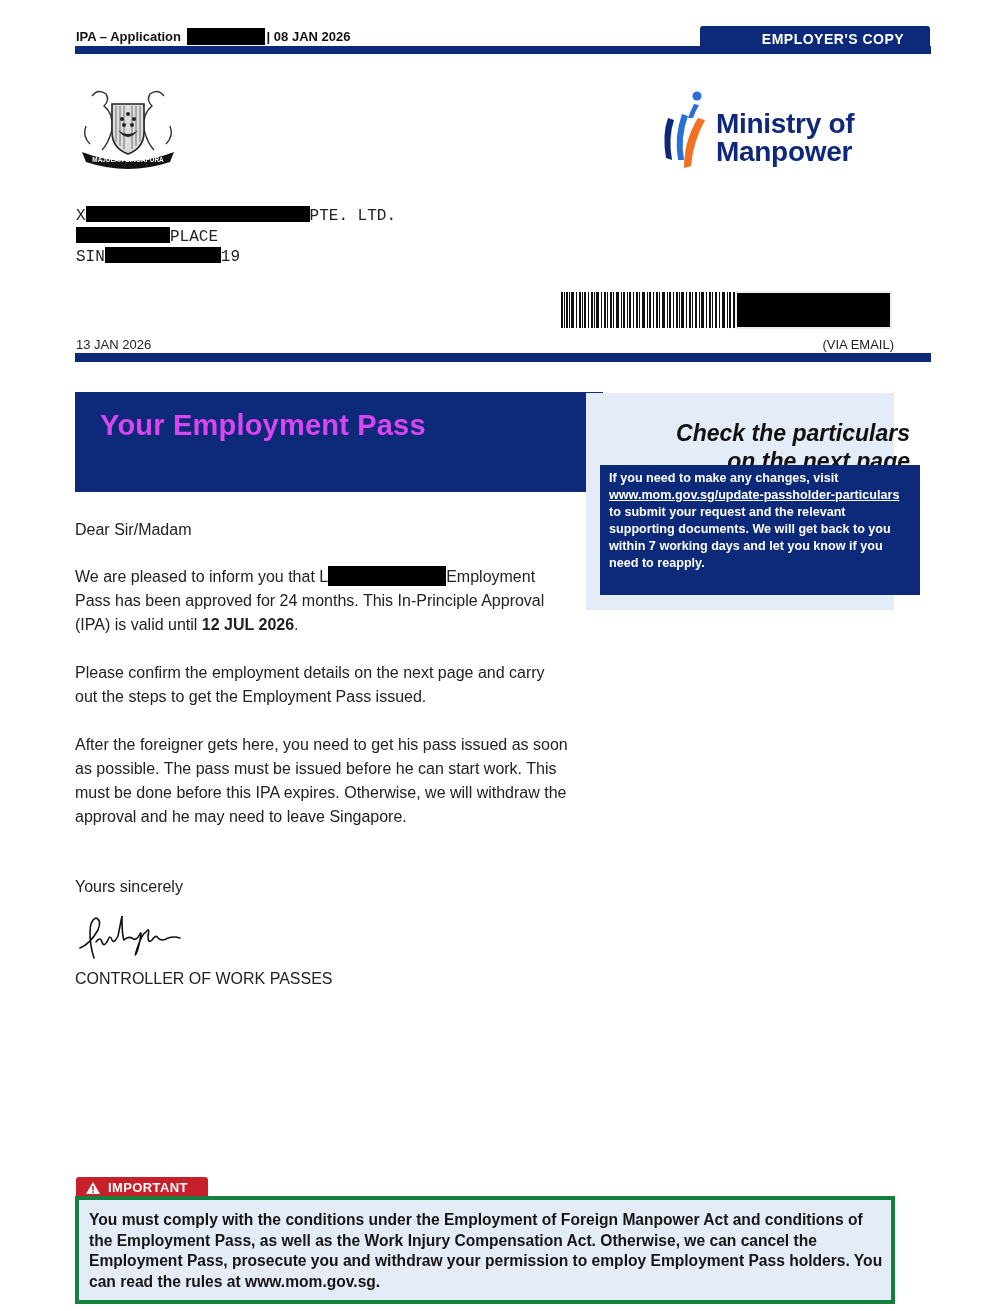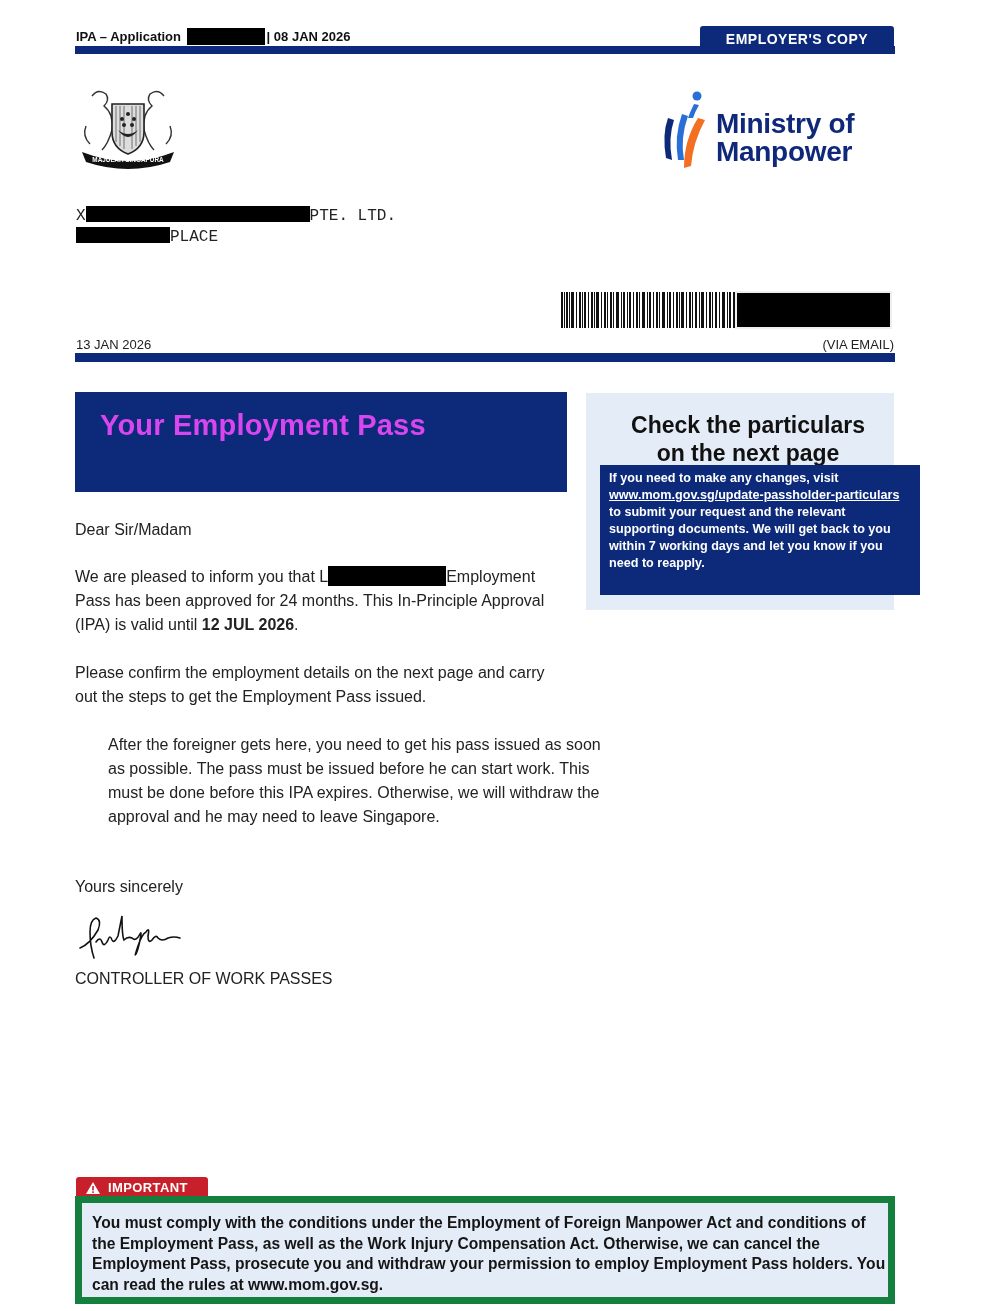--- a/index.html
+++ b/index.html
@@ -1,18 +1,18 @@
 <!DOCTYPE html>
 <html><head>
 <meta charset="utf-8">
 <style>
   html, body { margin: 0; padding: 0; background: #ffffff; }
   body { width: 998px; height: 1311px; position: relative; overflow: hidden; font-family: "Liberation Sans", sans-serif; color: #1a1a1a; }
   .abs { position: absolute; }
-  .navy { background: #0d2a7a; }
+  .navy { background: #0d2a7a; padding-left: 36px; }
   .redact { display: inline-block; background: #000; vertical-align: -2px; }
 
   
   .top-left { left: 76px; top: 28px; font-size: 13px; font-weight: bold; color: #111; white-space: nowrap; }
   .top-left .redact { width: 78px; height: 17px; margin: 0 2px; vertical-align: -4px; }
   .top-rule { left: 75px; top: 46px; width: 820px; height: 8px; }
   .copy-tab { left: 700px; top: 26px; width: 194px; height: 26px; border-radius: 3px 3px 0 0; color: #fff; font-weight: bold; font-size: 14px; letter-spacing: 0.5px; display:flex; align-items:center; justify-content:center; }
 
   
   .crest { left: 78px; top: 86px; width: 100px; height: 84px; }
@@ -29,40 +29,40 @@
   .date { left: 76px; top: 337px; font-size: 13px; color: #222; }
   .via { right: 104px; top: 337px; font-size: 13px; color: #222; }
   .mid-rule { left: 75px; top: 353px; width: 820px; height: 9px; }
 
   
   .headline { left: 75px; top: 392px; width: 492px; height: 100px; color: #d946ef; }
   .headline h1 { margin: 0; position: absolute; left: 25px; top: 15px; font-size: 29px; line-height: 36px; font-weight: bold; letter-spacing: 0.2px; }
 
   
   .check { left: 586px; top: 393px; width: 308px; height: 217px; background: #e4ecf7; }
-  .check h2 { margin: 8px; position: absolute; left: 0; width: 100%; top: 10px; text-align: center; font-size: 23px; line-height: 28px; font-weight: bold; color: #111; }
+  .check h2 { margin: 16px; position: absolute; left: 0; width: 100%; top: 10px; text-align: right; font-size: 23px; line-height: 28px; font-weight: bold; color: #111; font-style: italic; }
   .check .inner { position: absolute; left: 14px; top: 72px; width: 320px; height: 130px; background: #0d2a7a; color: #fff; font-size: 12.6px; line-height: 17px; font-weight: bold; box-sizing: border-box; padding: 5px 9px; }
   .check .inner u { text-decoration: underline; }
 
   
   .body { left: 75px; width: 495px; font-size: 16px; line-height: 24px; color: #222; }
   .body p { margin: 0; }
   .body .redact { width: 118px; height: 20px; vertical-align: -4px; }
   .greeting { top: 518px; }
   .p1 { top: 565px; }
   .p2 { top: 661px; }
-  .p3 { top: 733px; margin-left: 33px; }
+  .p3 { top: 733px; }
   .closing { top: 875px; font-size: 16px; }
   .signature { left: 76px; top: 912px; width: 124px; height: 52px; }
   .signer { left: 75px; top: 967px; font-size: 16px; line-height: 23px; color: #222; }
 
   
   .imp-tab { left: 76px; top: 1177px; width: 132px; height: 21px; background: #c8202a; color: #fff; font-size: 13px; font-weight: bold; display:flex; align-items:center; padding-left: 10px; box-sizing: border-box; border-radius: 3px 3px 0 0; letter-spacing: 0.4px; }
   .imp-tab svg { margin-right: 8px; }
-  .imp-box { left: 75px; top: 1196px; width: 820px; height: 108px; background: #e4ecf7; border: 7px solid #15803d; box-sizing: border-box; }
+  .imp-box { left: 75px; top: 1196px; width: 820px; height: 108px; background: #e4ecf7; border: 4px solid #15803d; box-sizing: border-box; }
   .imp-box p { margin: 0; position: absolute; left: 10px; top: 10px; width: 800px; font-size: 15.6px; line-height: 20.5px; font-weight: bold; color: #151515; }
 </style>
 </head>
 <body>
 
 <div class="abs top-left">
   <span>IPA – Application</span>
   <span class="redact"></span><span>| 08 JAN 2026</span>
 </div>
 <div class="abs copy-tab navy">
@@ -106,20 +106,21 @@
   <path d="M36 16 q-4 8 -6 14 l5 0 q2 -6 6 -13z" fill="#2a6fd6"></path>
 </svg>
 <div class="abs mom-text">
   <div>Ministry of</div>
   <div>Manpower</div>
 </div>
 
 <div class="abs address">
   <div class="line"><span>X</span><span class="redact" style="width:224px;height:16px;"></span><span>PTE. LTD.</span></div>
   <div class="line"><span class="redact" style="width:94px;height:16px;"></span><span>PLACE</span></div>
+  <div class="line"><span>SIN</span><span class="redact" style="width:116px;height:16px;"></span><span>19</span></div>
 </div>
 
 <svg class="abs barcode" viewBox="0 0 176 36" preserveAspectRatio="none">
   <g fill="#111">
     <rect x="0" width="2" height="36"></rect>
       <rect x="3" width="1" height="36"></rect>
       <rect x="5" width="2" height="36"></rect>
       <rect x="8" width="1" height="36"></rect>
       <rect x="10" width="3" height="36"></rect>
     <rect x="15" width="1" height="36"></rect>

